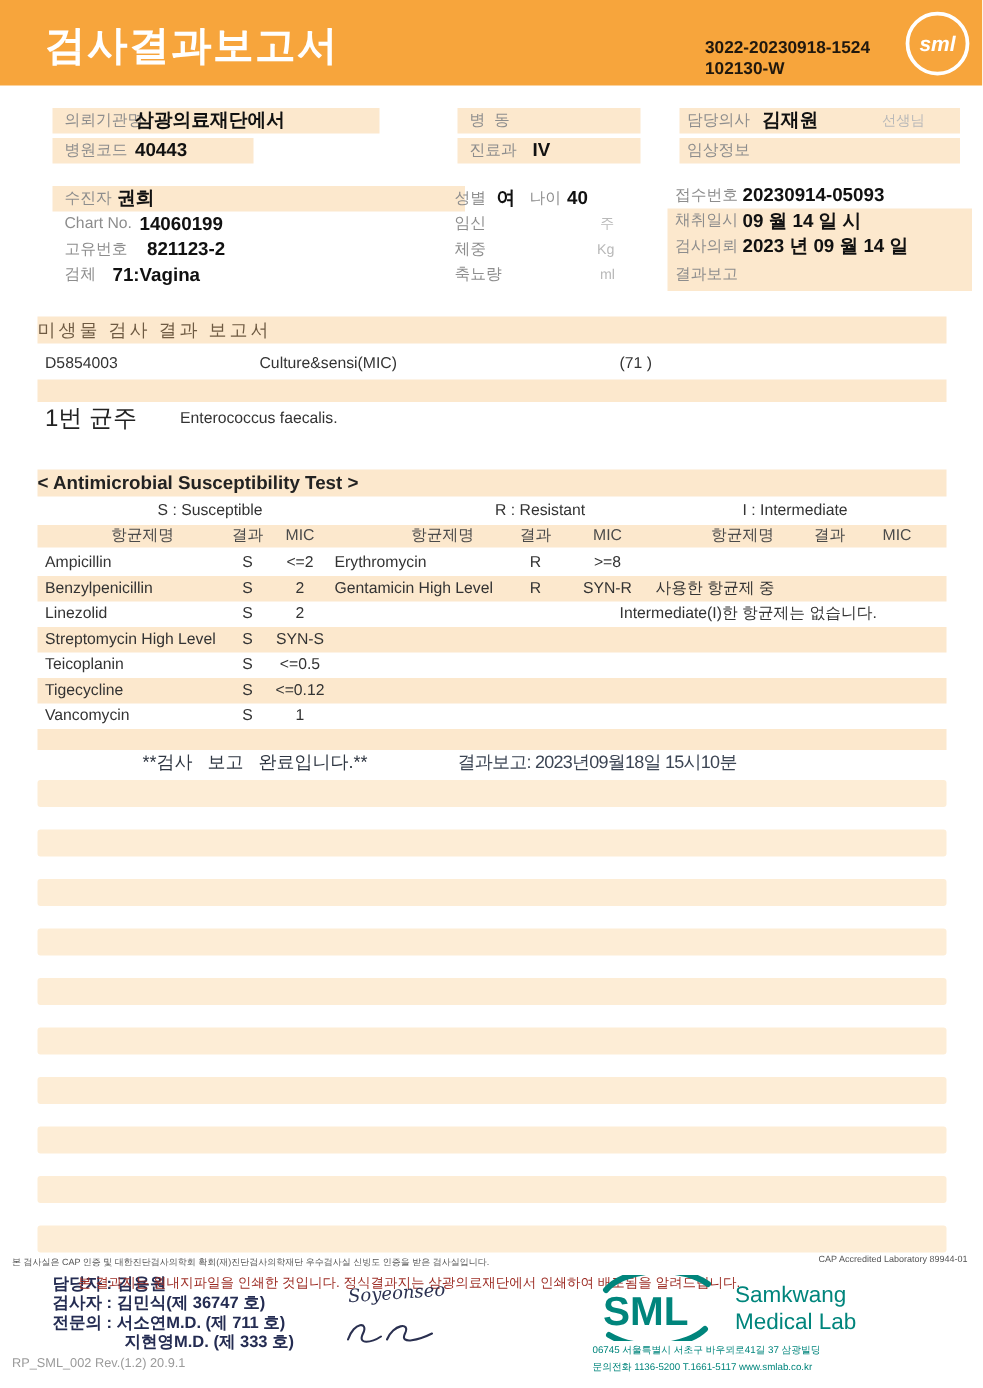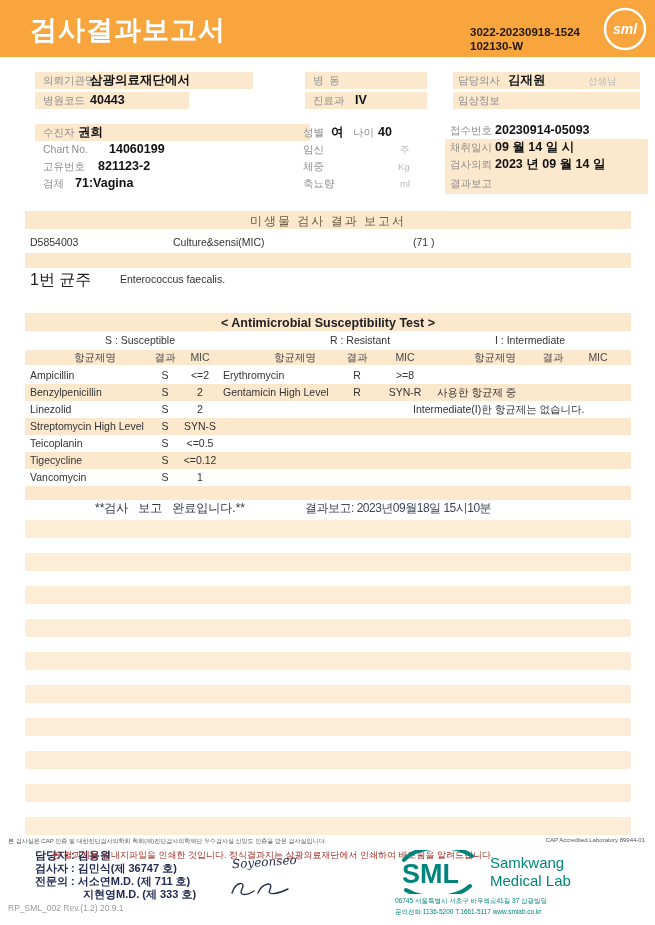--- a/index.html
+++ b/index.html
@@ -11,21 +11,21 @@
   .topbar{left:0;top:0;width:655px;height:57px;background:#F7A53C;}
   .doc-title{left:30px;top:12px;font-size:27px;font-weight:bold;color:#fff;letter-spacing:1px;font-family:Liberation Serif, serif;}
   .doc-no{left:470px;top:25px;width:170px;font-size:11.5px;font-weight:bold;color:#20180e;line-height:14px;}
   
   .strip{background:#FCE8CD;height:17px;}
   .lab{font-size:10.5px;color:#8d8d8d;}
   .val{font-size:12.5px;font-weight:bold;color:#111;}
   .unit{font-size:9.5px;color:#b9b9b9;}
   .row17{height:17px;line-height:17px;}
   
-  .secbar{background:#FCE8CD;height:18px;line-height:18px;text-align:center;}
+  .secbar{background:#FCE8CD;height:18px;line-height:18px;}
   .sec-title-kr{font-size:12px;color:#6e5a42;letter-spacing:2px;}
   .sec-title-en{font-size:12.5px;font-weight:bold;color:#222;}
   .peachrow{background:#FCE8CD;}
   .cell{position:absolute;font-size:10.5px;color:#333;line-height:17px;}
   .hcell{position:absolute;font-size:10.5px;color:#4a4a4a;line-height:15px;text-align:center;}
   .ctr{text-align:center;}
   .stripe{position:absolute;left:25px;width:606px;height:18px;background:#FDEDD6;border-radius:2px;}
   
   .tiny{font-size:6px;color:#555;}
   .notice{font-size:9px;color:#9c2b23;}
@@ -56,39 +56,39 @@
     <span class="abs val" style="left:55px">삼광의료재단에서</span>
   </div>
   <div class="abs strip row17" style="left:305px;top:72px;width:122px">
     <span class="abs lab pre" style="left:8px">병  동</span>
   </div>
   <div class="abs strip row17" style="left:453px;top:72px;width:187px">
     <span class="abs lab" style="left:5px">담당의사</span>
     <span class="abs val" style="left:55px">김재원</span>
     <span class="abs unit" style="left:135px">선생님</span>
   </div>
-  <div class="abs strip row17" style="left:35px;top:92px;width:154px">
+  <div class="abs strip row17" style="left:35px;top:92px;width:134px">
     <span class="abs lab" style="left:8px">병원코드</span>
     <span class="abs val" style="left:55px">40443</span>
   </div>
   <div class="abs strip row17" style="left:305px;top:92px;width:122px">
     <span class="abs lab" style="left:8px">진료과</span>
     <span class="abs val" style="left:50px">IV</span>
   </div>
   <div class="abs strip row17" style="left:453px;top:92px;width:187px">
     <span class="abs lab" style="left:5px">임상정보</span>
   </div>
 
   <div class="abs strip row17" style="left:35px;top:124px;width:275px">
     <span class="abs lab" style="left:8px">수진자</span>
     <span class="abs val" style="left:43px">권희</span>
   </div>
   <div class="abs row17" style="left:35px;top:141px;width:275px">
     <span class="abs lab" style="left:8px">Chart No.</span>
-    <span class="abs val" style="left:74px">14060199</span>
+    <span class="abs val" style="left:58px">14060199</span>
   </div>
   <div class="abs row17" style="left:35px;top:158px;width:275px">
     <span class="abs lab" style="left:8px">고유번호</span>
     <span class="abs val" style="left:63px">821123-2</span>
   </div>
   <div class="abs row17" style="left:35px;top:175px;width:275px">
     <span class="abs lab" style="left:8px">검체</span>
     <span class="abs val" style="left:40px">71:Vagina</span>
   </div>
 

